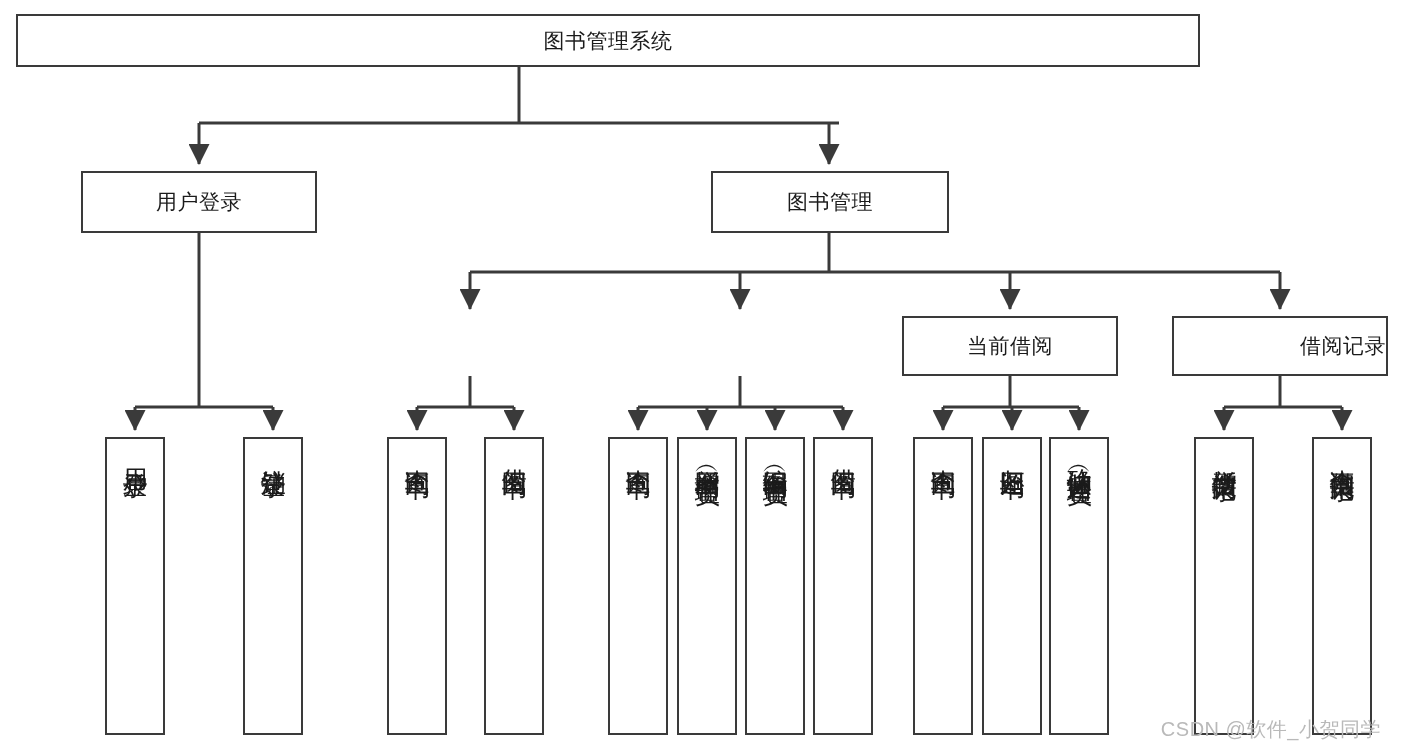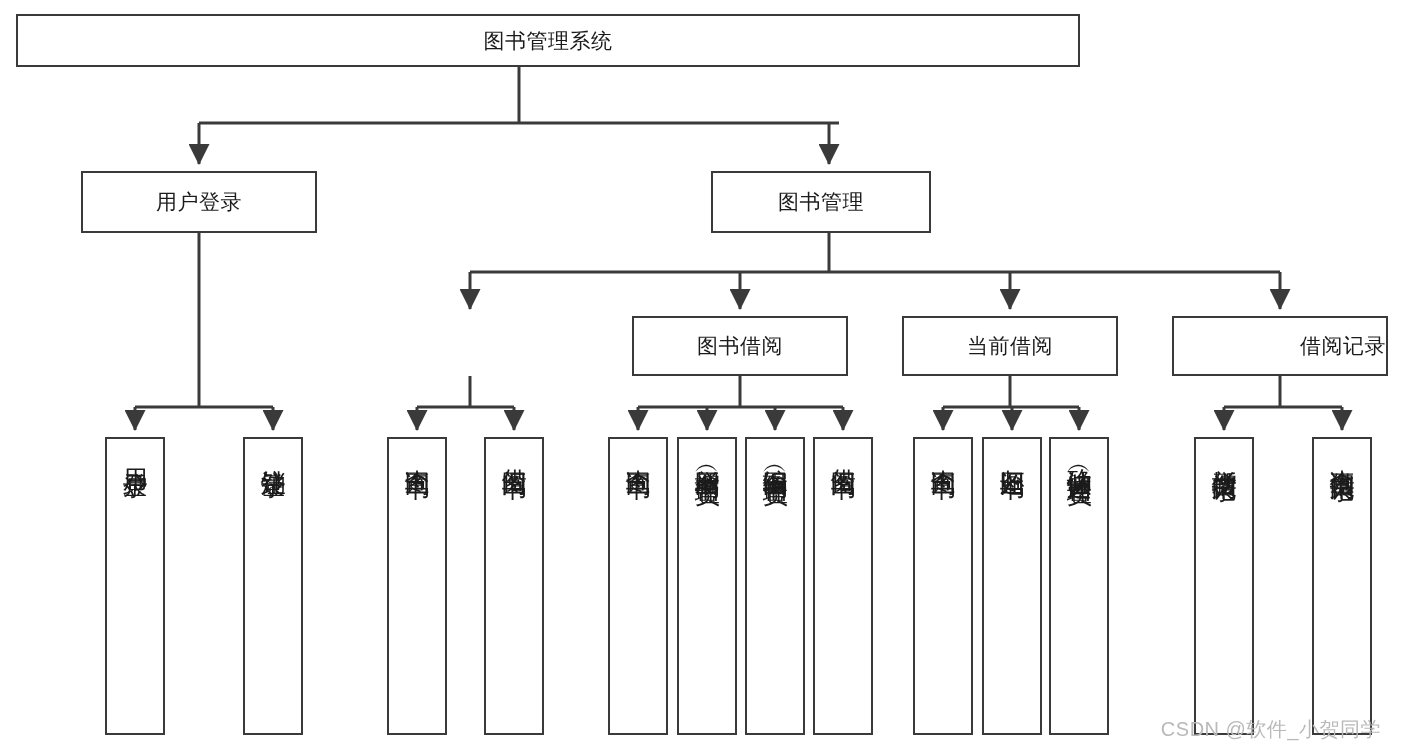--- a/index.html
+++ b/index.html
@@ -112,34 +112,31 @@
       <path d="M 1012 407 L 1012 430" marker-end="url(#arrow)"></path>
       <path d="M 1079 407 L 1079 430" marker-end="url(#arrow)"></path>
 
       <path d="M 1280 376 L 1280 407"></path>
       <path d="M 1224 407 L 1342 407"></path>
       <path d="M 1224 407 L 1224 430" marker-end="url(#arrow)"></path>
       <path d="M 1342 407 L 1342 430" marker-end="url(#arrow)"></path>
     </g>
   </svg>
 
-  <div class="node-box" style="left: 16px; top: 14px; width: 1064px; height: 53px;">
+  <div class="node-box" style="left: 16px; top: 14px; width: 1184px; height: 53px;">
     <span class="node-label-h">图书管理系统</span>
   </div>
 
   <div class="node-box" style="left: 81px; top: 171px; width: 236px; height: 62px;">
     <span class="node-label-h">用户登录</span>
   </div>
-  <div class="node-box" style="left: 711px; top: 171px; width: 220px; height: 62px;">
+  <div class="node-box" style="left: 711px; top: 171px; width: 238px; height: 62px;">
     <span class="node-label-h">图书管理</span>
   </div>
 
-  <div class="node-box" style="left: 632px; top: 316px; width: 216px; height: 60px;">
-    <span class="node-label-h">图书借阅</span>
-  </div>
   <div class="node-box" style="left: 902px; top: 316px; width: 216px; height: 60px; justify-content: center;">
     <span class="node-label-h">当前借阅</span>
   </div>
   <div class="node-box" style="left: 1172px; top: 316px; width: 216px; height: 60px; justify-content: flex-end;">
     <span class="node-label-h">借阅记录</span>
   </div>
 
   <div class="node-box vertical" style="left: 105px; top: 437px; width: 60px; height: 298px;">
     <span class="node-label-v">用户登录</span>
   </div>

